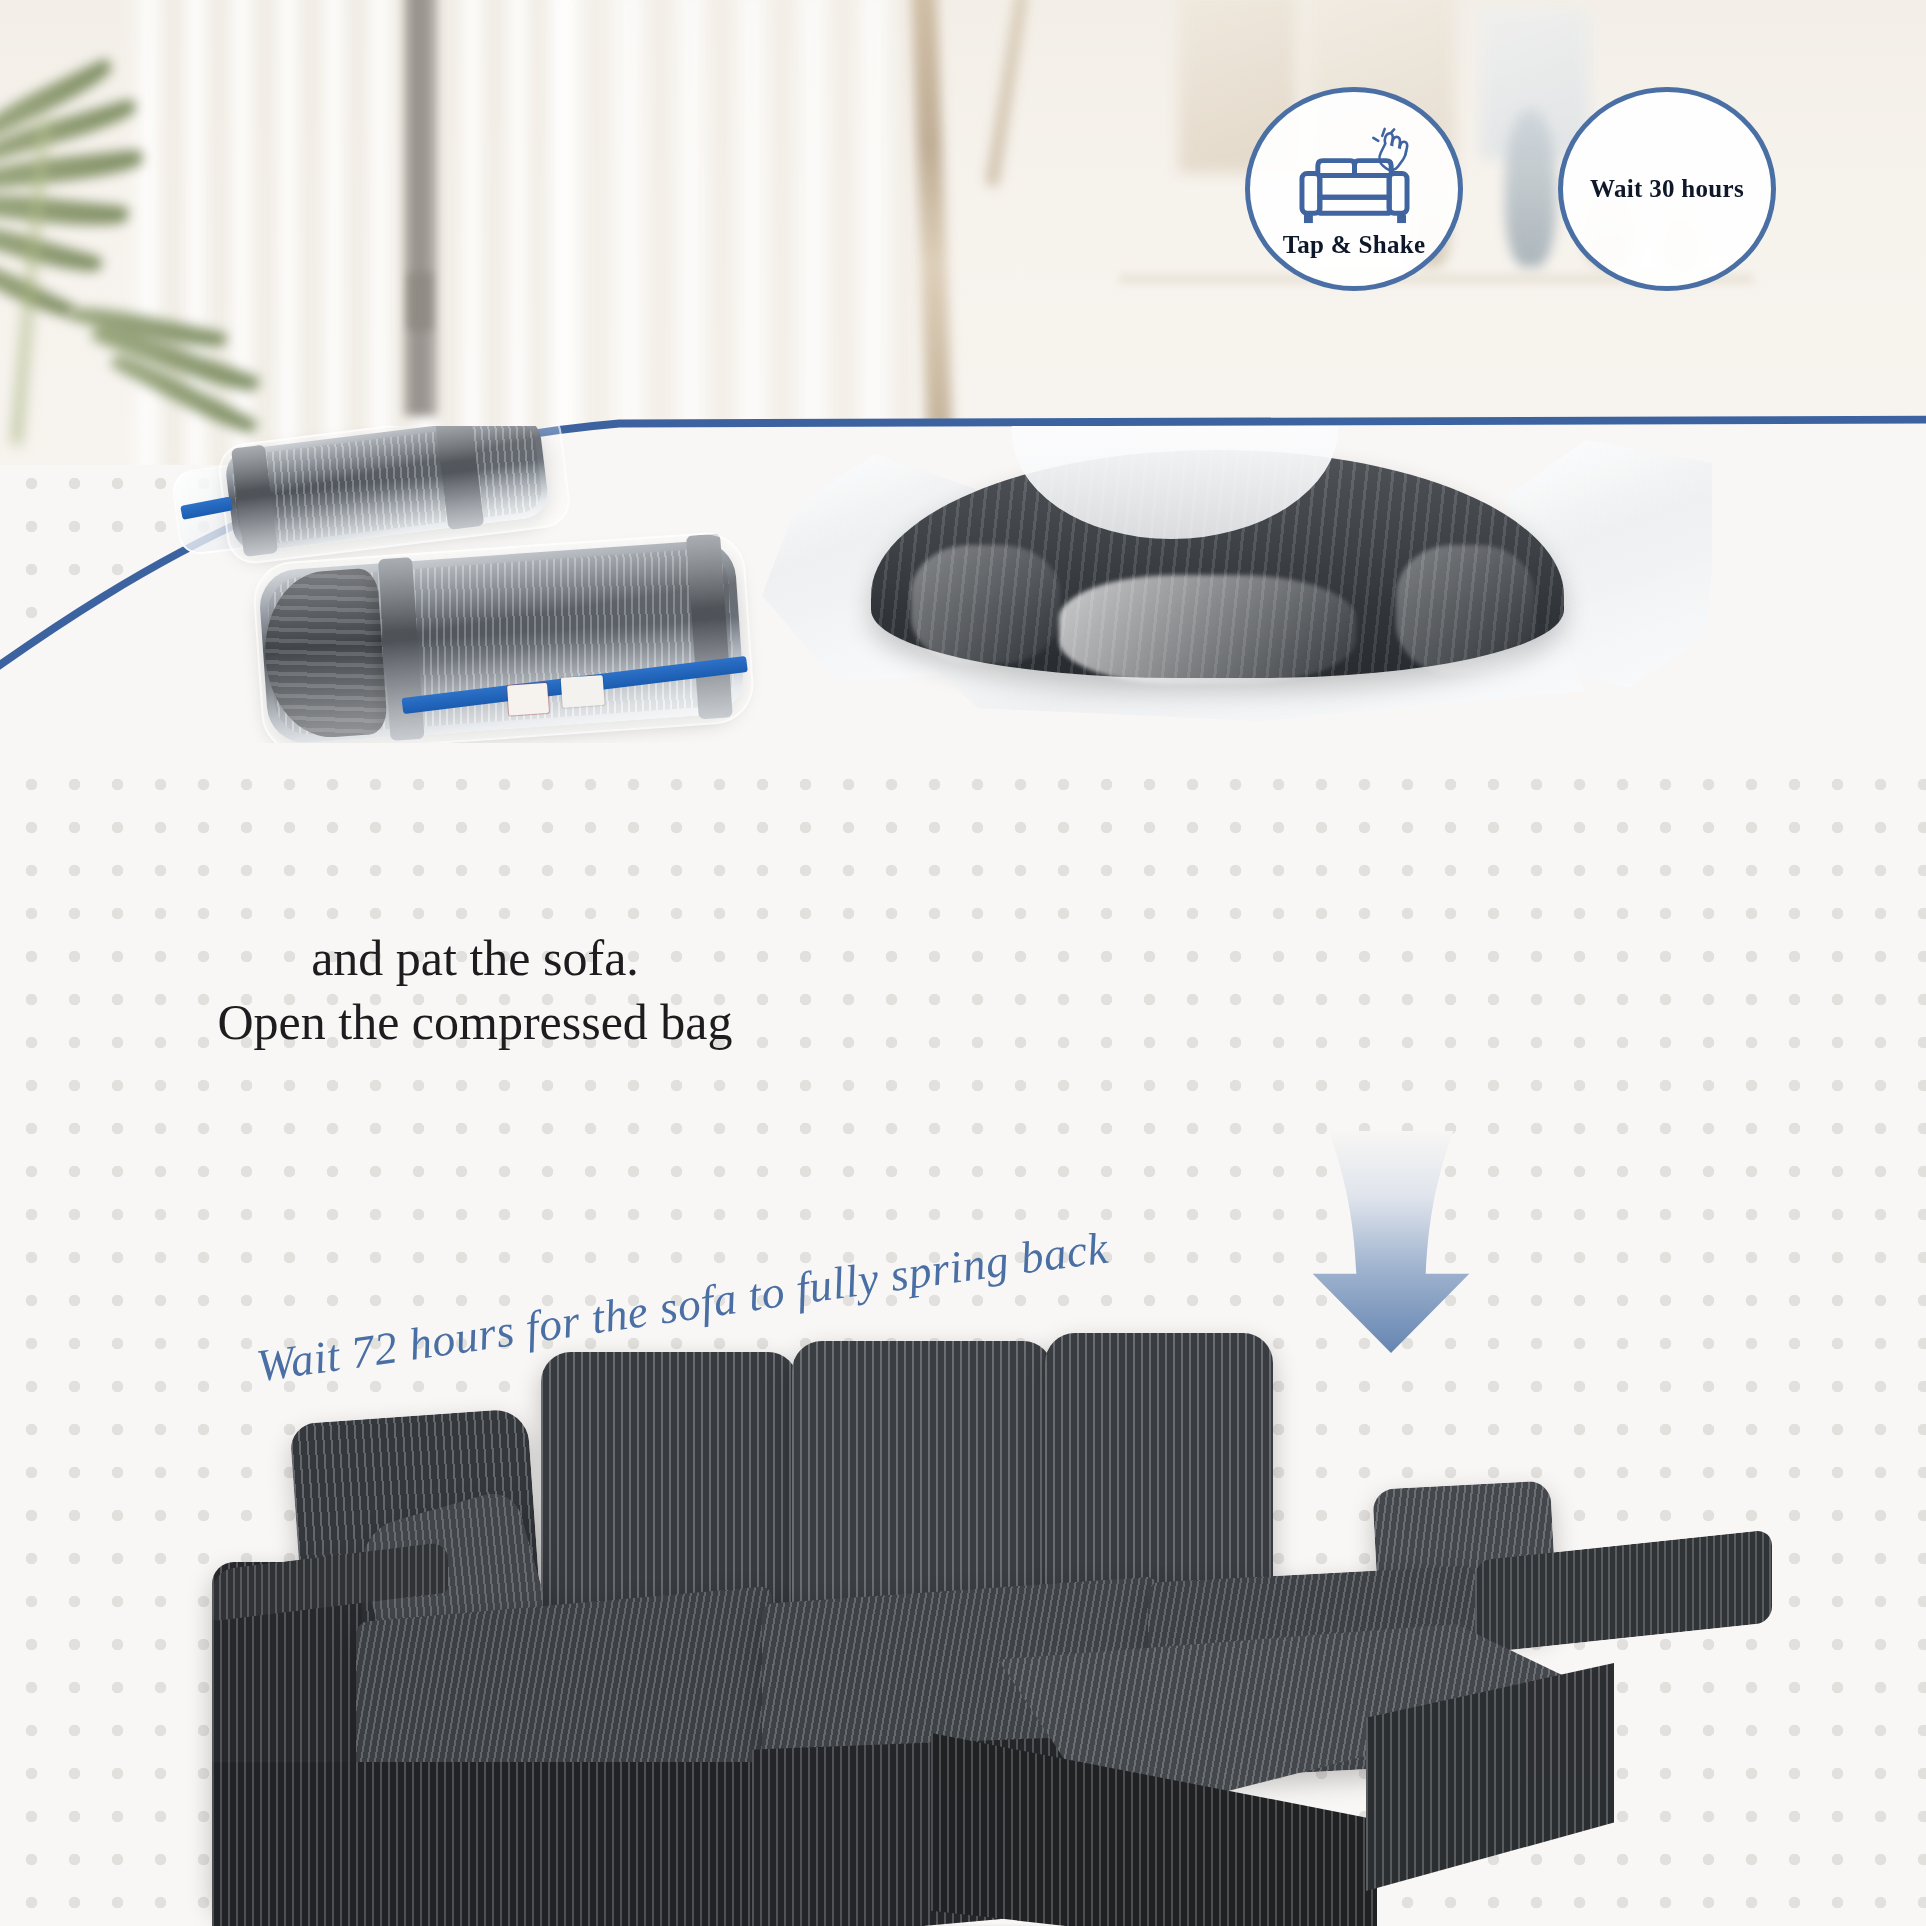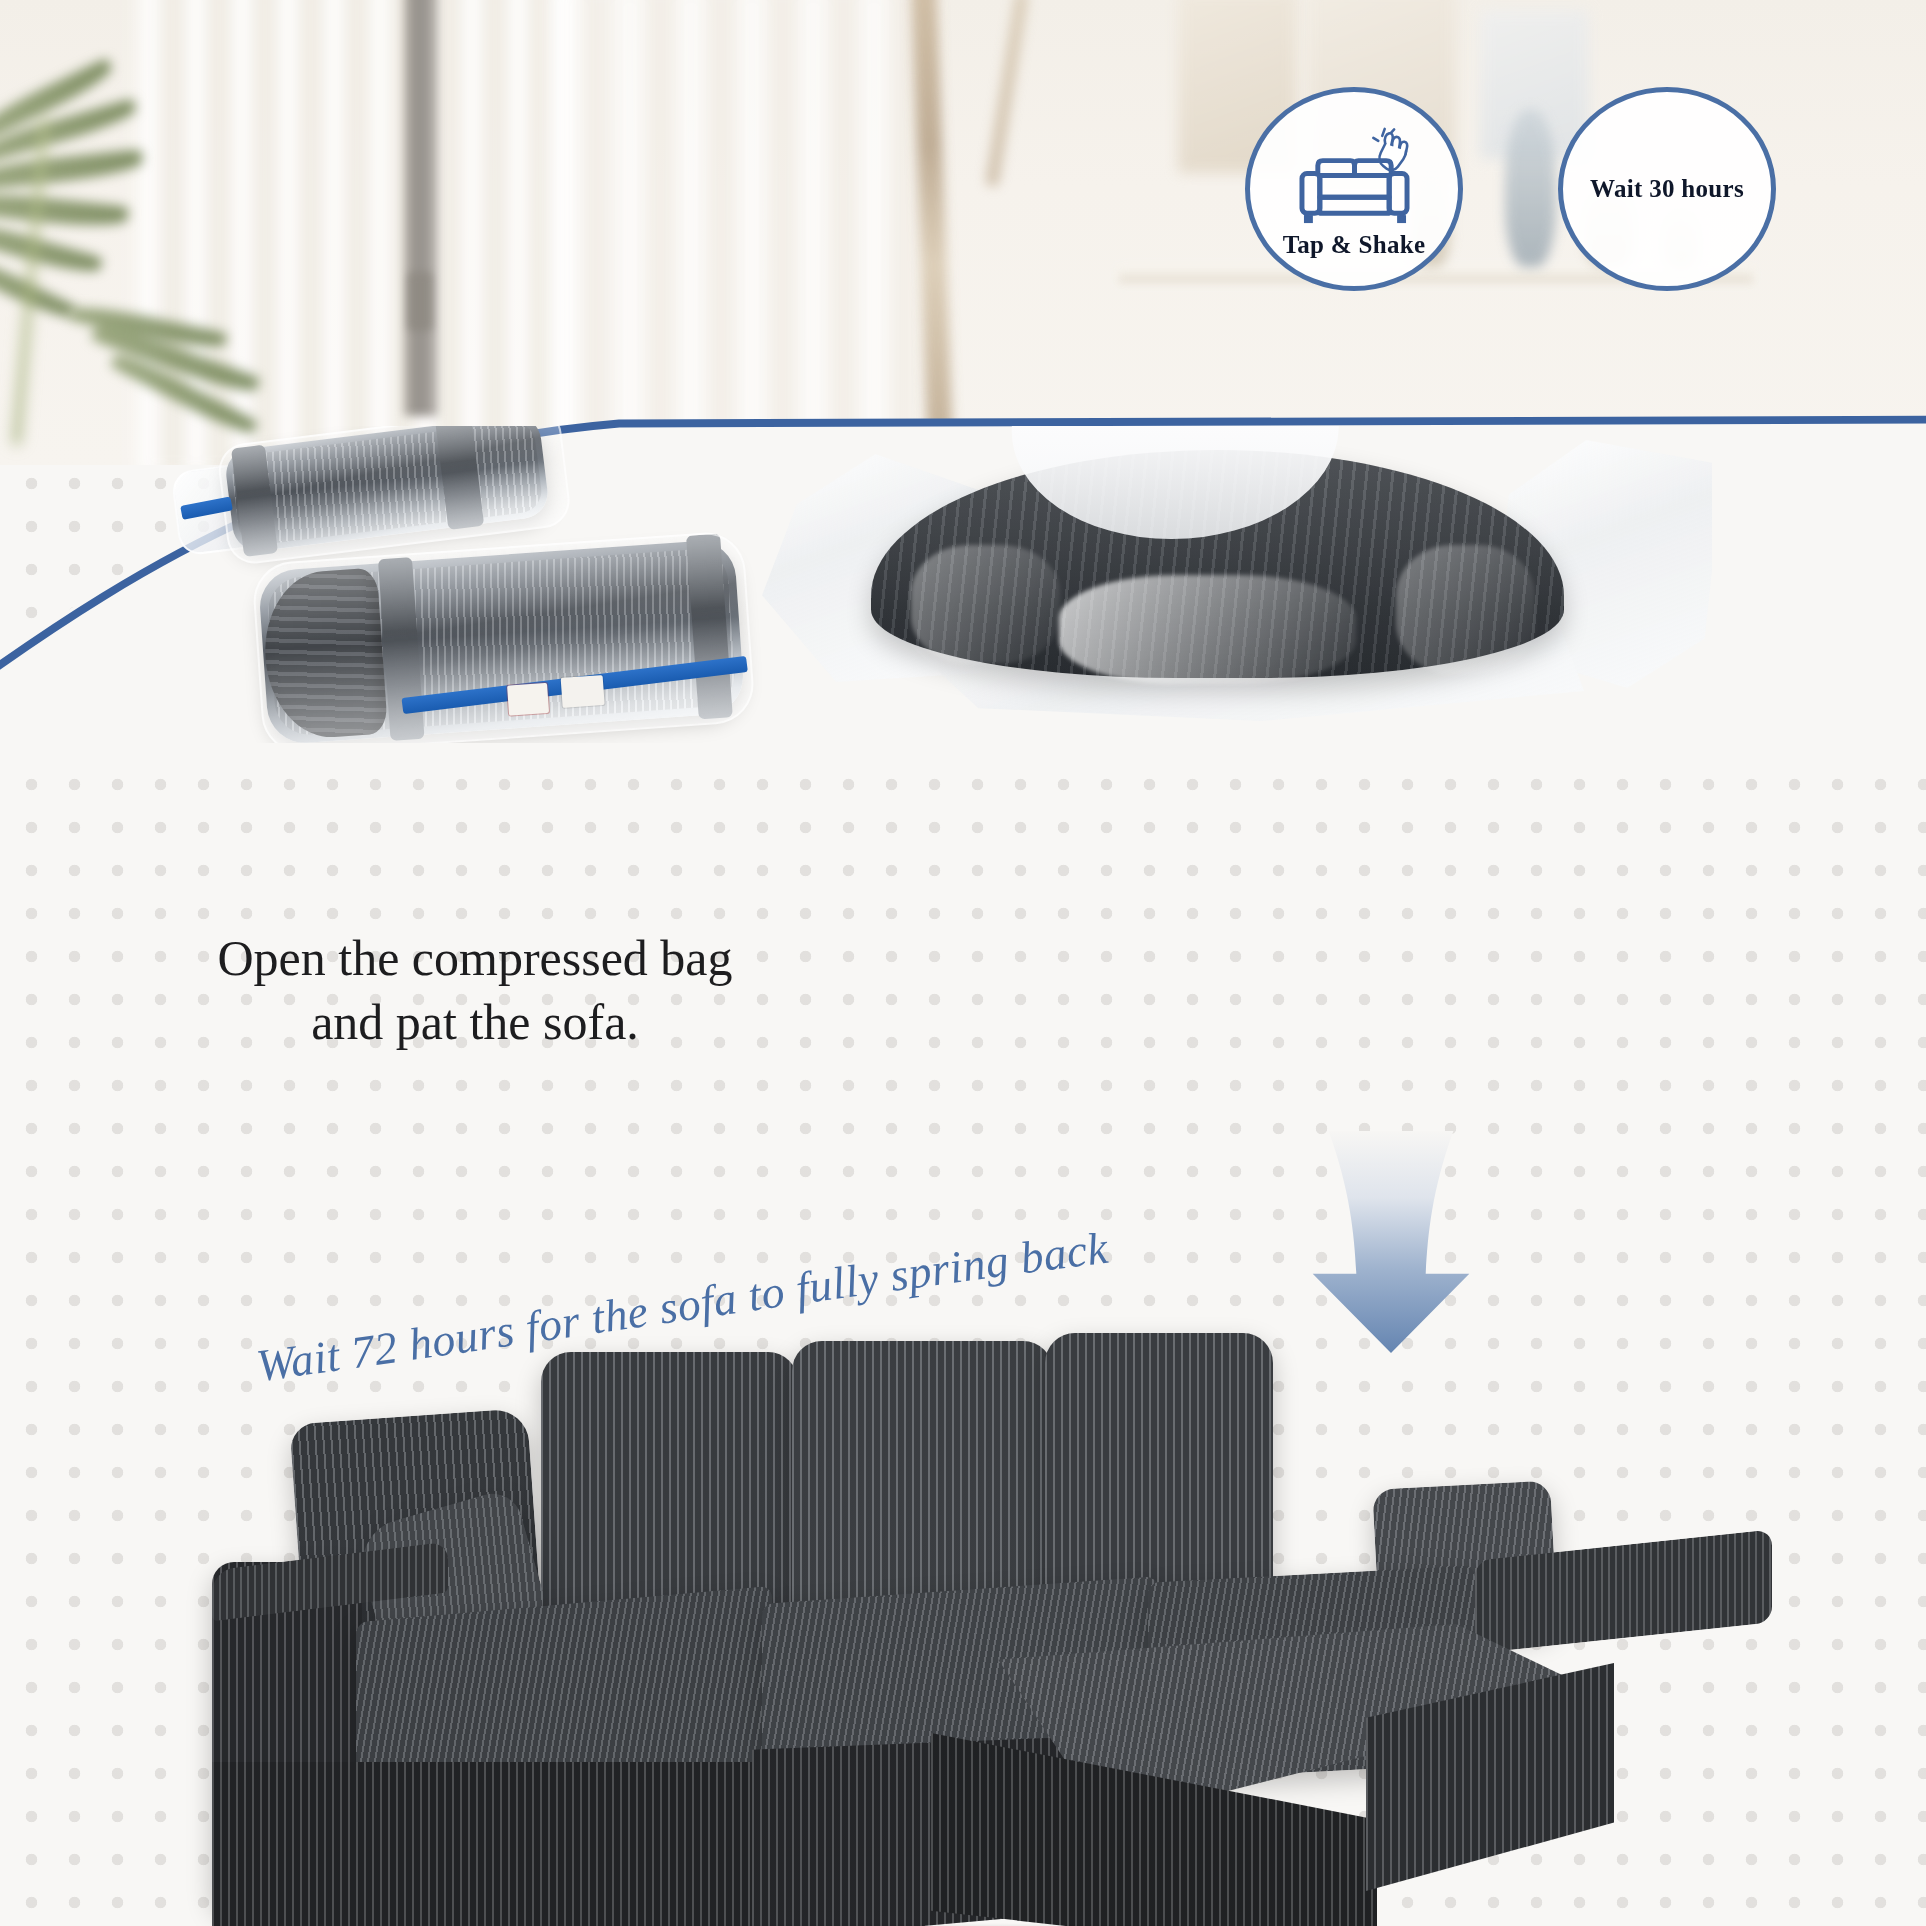--- a/index.html
+++ b/index.html
@@ -365,22 +365,22 @@
 
     <div class="sofa-compressed"></div>
     <div class="sofa-notch"></div>
 
     <div class="plastic-sheen" style="left:297px;top:149px;width:297px;height:109px;"></div>
     <div class="plastic-sheen" style="left:149px;top:119px;width:149px;height:119px;opacity:.5;"></div>
     <div class="plastic-sheen" style="left:634px;top:119px;width:139px;height:129px;opacity:.45;"></div>
   </div>
 
   <div class="caption" id="caption-left">
+    <div>and pat the sofa.</div>
     <div>Open the compressed bag</div>
-    <div>and pat the sofa.</div>
   </div>
 
   <div class="arrow-wrap">
     <svg width="228" height="228" viewBox="0 0 230 230">
       <defs>
         <linearGradient id="arrowGrad" x1="0" y1="0" x2="0" y2="1">
           <stop offset="0%" stop-color="#f7f6f4"></stop>
           <stop offset="30%" stop-color="#dfe4ec"></stop>
           <stop offset="62%" stop-color="#9fb3ce"></stop>
           <stop offset="100%" stop-color="#6585b1"></stop>

